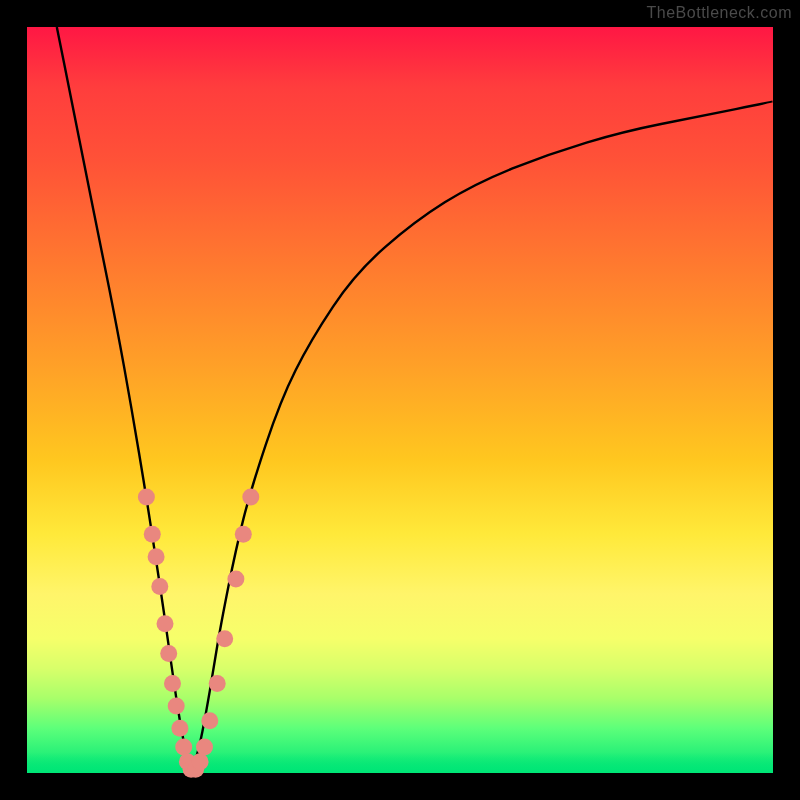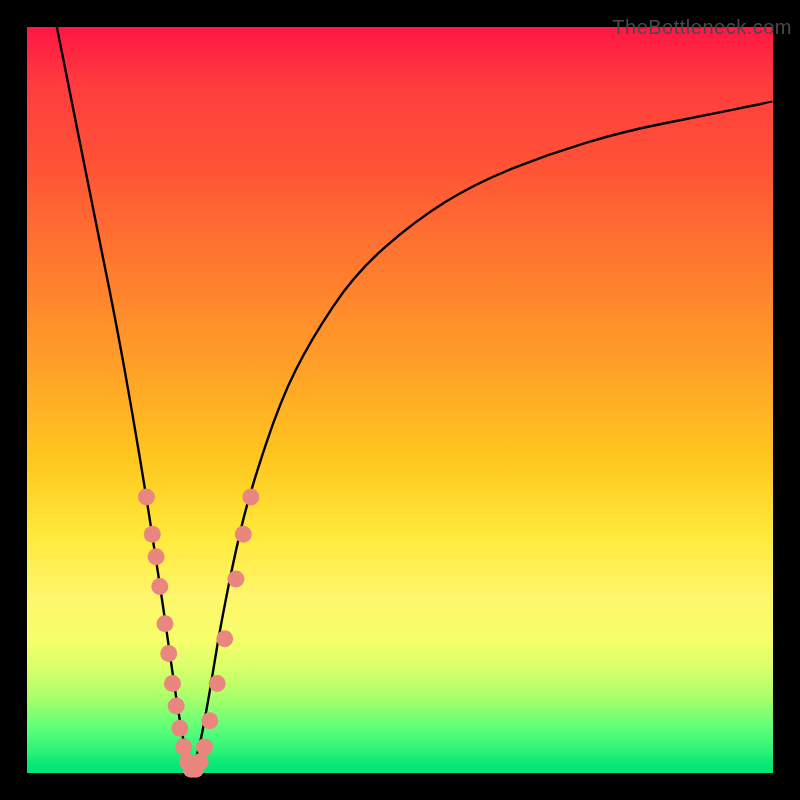--- a/index.html
+++ b/index.html
@@ -50,24 +50,23 @@
     background: linear-gradient(to bottom,
       rgba(255,255,255,0) 0%,
       rgba(0,230,118,0.0) 40%,
       #00e676 100%);
   }
   .watermark {
     position: absolute;
     top: 4px;
     right: 8px;
     color: #4a4a4a;
-    font-size: 20px;
+    font-size: 16px;
     letter-spacing: 0.5px;
     user-select: none;
-    margin-top: 12px;
   }
   svg.curve {
     position: absolute;
     top: 0; left: 0;
     width: 746px; height: 746px;
     overflow: visible;
   }
 </style>
 </head>
 <body>

